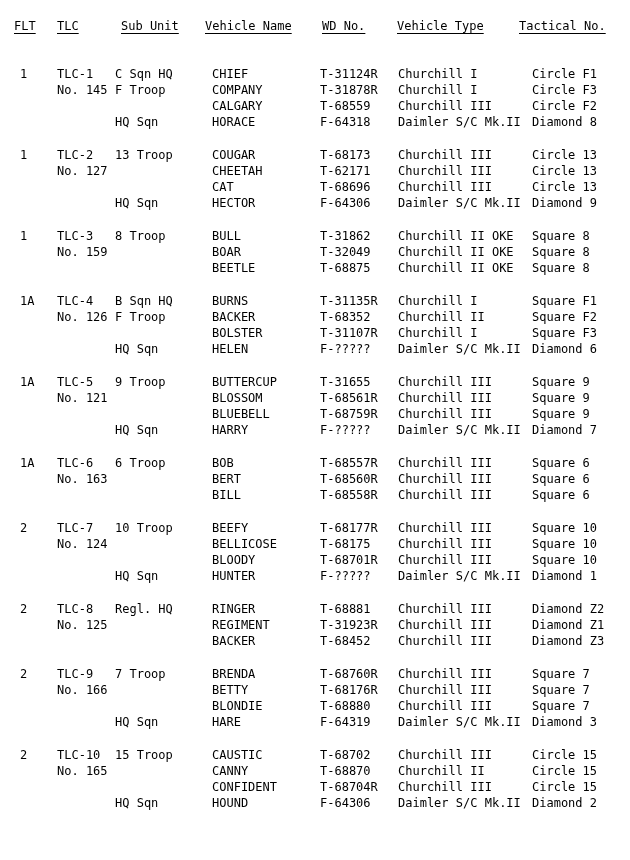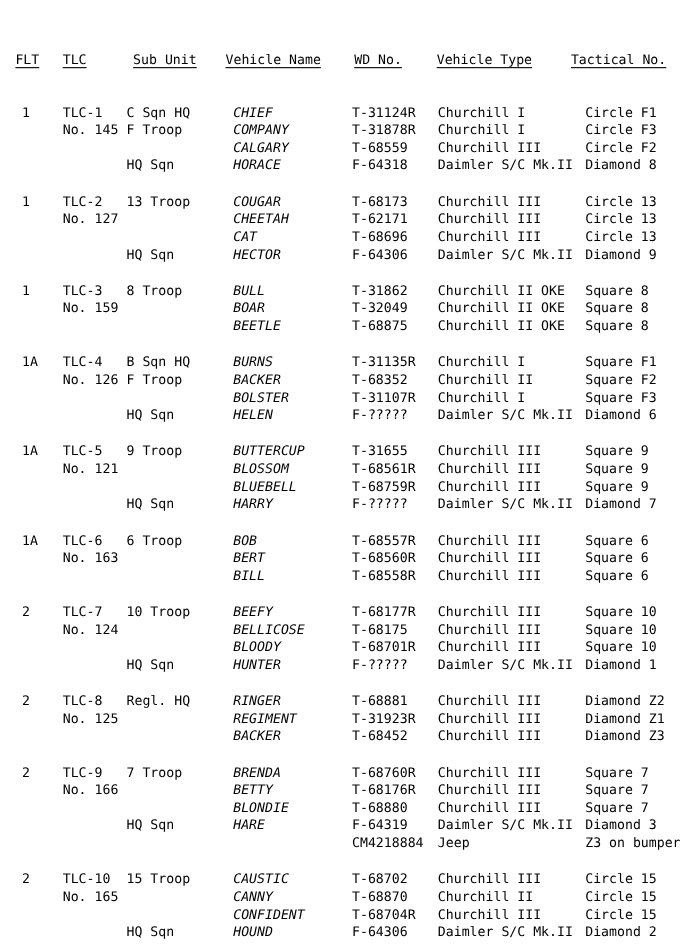--- a/index.html
+++ b/index.html
@@ -10,21 +10,21 @@
     width: 630px;
     height: 860px;
     background: #ffffff;
     font-family: "DejaVu Sans Mono", "Liberation Mono", monospace;
     font-size: 12px;
     color: #000000;
     overflow: hidden;
   }
   .doc {
     position: relative;
-    padding-top: 46px;
+    padding-top: 18px;
     width: 630px;
   }
   .header-row {
     position: relative;
     height: 16px;
     margin-bottom: 32px;
   }
   .cell {
     position: absolute;
     top: 0;
@@ -41,21 +41,21 @@
   .hx-tlc  { left: 57px; }
   .hx-sub  { left: 121px; }
   .hx-name { left: 205px; }
   .hx-wd   { left: 322px; text-align: center; }
   .hx-type { left: 397px; }
   .hx-tac  { left: 519px; }
   
   .x-flt  { left: 20px; }
   .x-tlc  { left: 57px; }
   .x-sub  { left: 115px; }
-  .x-name { left: 212px; font-style: italic; }
+  .x-name { left: 212px; }
   .x-wd   { left: 320px; }
   .x-type { left: 398px; }
   .x-tac  { left: 532px; text-align: center; }
   .group {
     margin-bottom: 17px;
   }
   .row {
     position: relative;
     height: 16px;
   }
@@ -326,25 +326,20 @@
           <span class="cell x-type">Churchill III</span>
           <span class="cell x-tac">Square 7</span>
         </div>
         <div class="row">
           <span class="cell x-sub">HQ Sqn</span>
           <span class="cell x-name">HARE</span>
           <span class="cell x-wd">F-64319</span>
           <span class="cell x-type">Daimler S/C Mk.II</span>
           <span class="cell x-tac">Diamond 3</span>
         </div>
-        <div class="row">
-          <span class="cell x-wd">CM4218884</span>
-          <span class="cell x-type">Jeep</span>
-          <span class="cell x-tac">Z3 on bumper</span>
-        </div>
       </div>
       <div class="group">
         <div class="row">
           <span class="cell x-flt">2</span>
           <span class="cell x-tlc">TLC-10</span>
           <span class="cell x-sub">15 Troop</span>
           <span class="cell x-name">CAUSTIC</span>
           <span class="cell x-wd">T-68702</span>
           <span class="cell x-type">Churchill III</span>
           <span class="cell x-tac">Circle 15</span>

